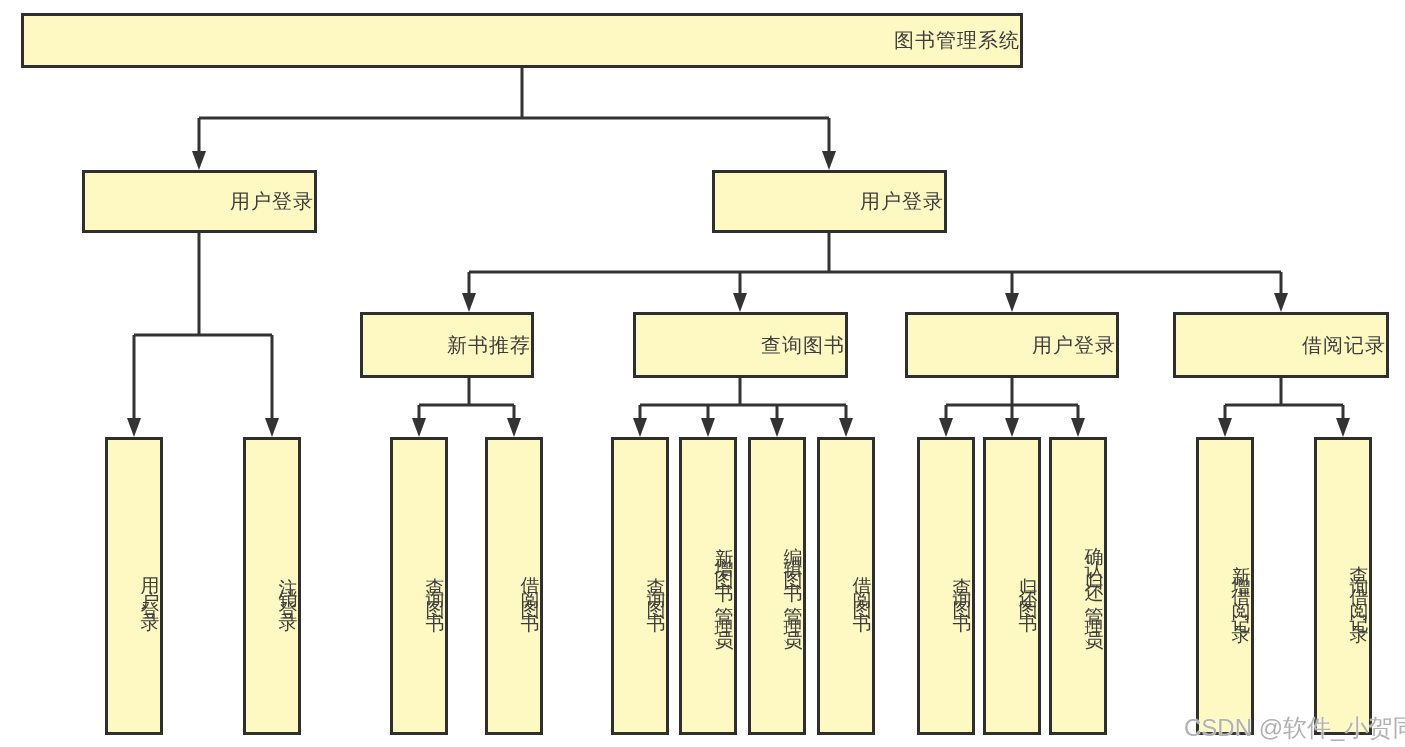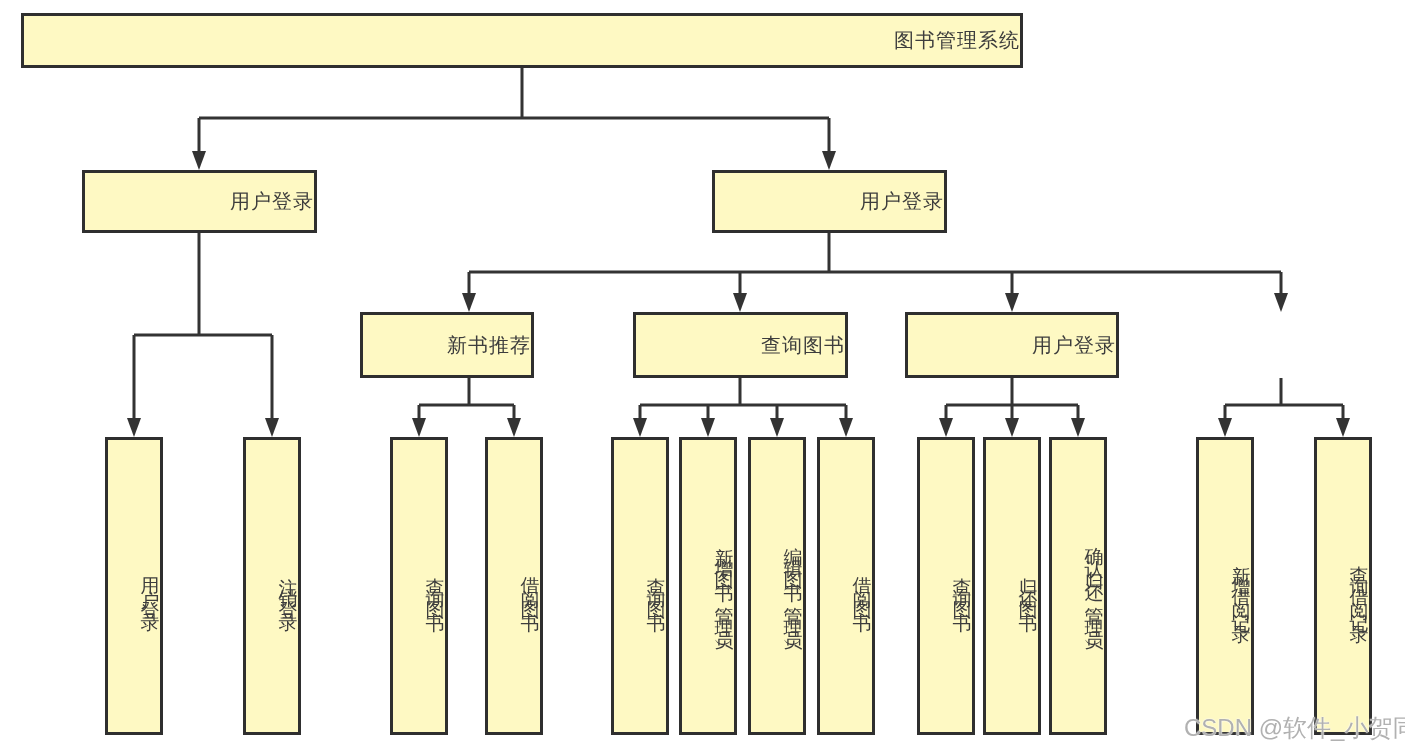--- a/index.html
+++ b/index.html
@@ -137,20 +137,23 @@
 
   <div class="node hbox" style="left:360px;top:312px;width:174px;height:66px">
     <span>新书推荐</span>
   </div>
   <div class="node hbox" style="left:633px;top:312px;width:215px;height:66px">
     <span>查询图书</span>
   </div>
   <div class="node hbox" style="left:905px;top:312px;width:214px;height:66px">
     <span>用户登录</span>
   </div>
+  <div class="node hbox" style="left:1173px;top:312px;width:216px;height:66px">
+    <span>借阅记录</span>
+  </div>
 
   <div class="node leaf" style="left:105px">
     <span class="vtext">用户登录</span>
   </div>
   <div class="node leaf" style="left:243px">
     <span class="vtext">注销登录</span>
   </div>
 
   <div class="node leaf" style="left:390px">
     <span class="vtext">查询图书</span>

